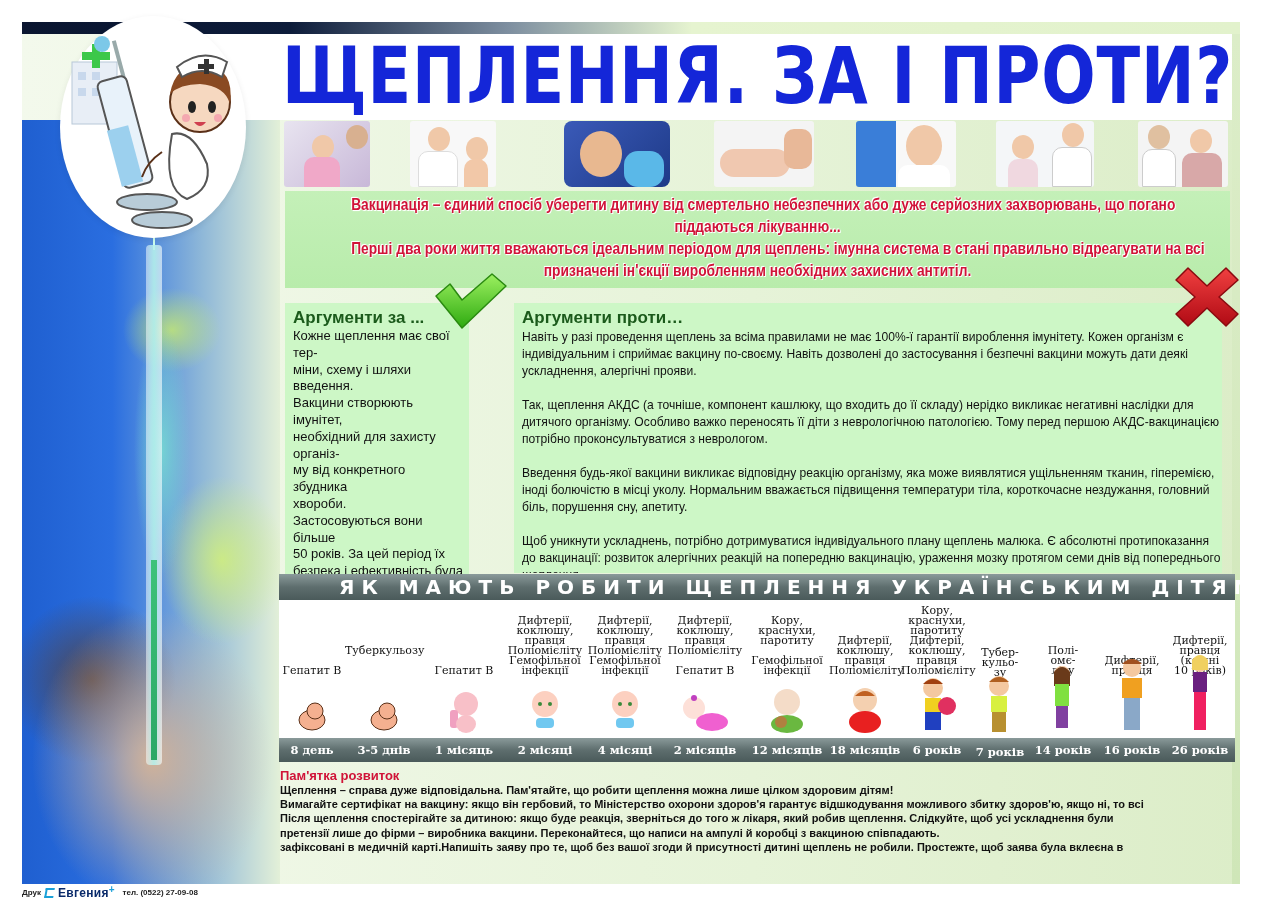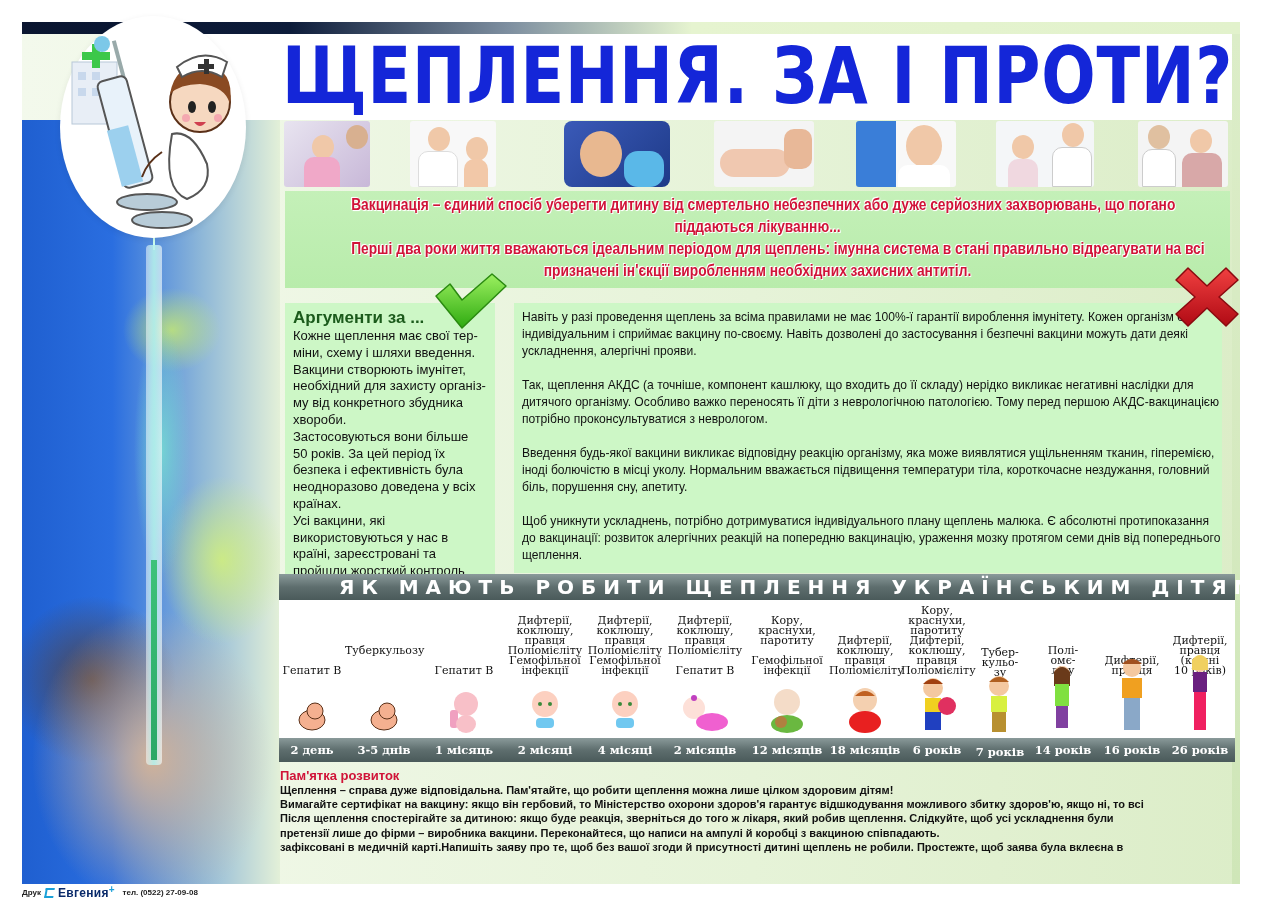--- a/index.html
+++ b/index.html
@@ -85,21 +85,21 @@
   .intro p {
     font-family: "Liberation Sans", sans-serif; font-weight: bold;
     font-size: 16px; line-height: 22px; color: #d01438;
     text-shadow: 0 0 2px #fff, 0 0 2px #fff, 1px 1px 0 #fff, -1px -1px 0 #fff;
     transform: scaleX(0.86); transform-origin: center;
     white-space: nowrap;
   }
 
   
   .pro-box {
-    position: absolute; left: 285px; top: 303px; width: 210px; height: 273px;
+    position: absolute; left: 285px; top: 303px; width: 184px; height: 273px;
     background: #cdf7c6; padding: 5px 6px 0 8px; overflow: hidden;
   }
   .con-box {
     position: absolute; left: 514px; top: 303px; width: 708px; height: 270px;
     background: #cdf7c6; padding: 5px 6px 0 8px; overflow: hidden;
   }
   .box-title {
     font-family: "Liberation Sans", sans-serif; font-weight: bold;
     font-size: 17px; line-height: 20px; color: #1b5a1b;
   }
@@ -274,20 +274,21 @@
 неодноразово доведена у всіх
 країнах.
 Усі вакцини, які
 використовуються у нас в
 країні, зареєстровані та
 пройшли жорсткий контроль
 якості.</div>
 </div>
 
 <div class="con-box">
+  <div class="box-title">Аргументи проти…</div>
   <div class="con-para">Навіть у разі проведення щеплень за всіма правилами не має 100%-ї гарантії вироблення імунітету. Кожен організм є індивідуальним і сприймає вакцину по-своєму. Навіть дозволені до застосування і безпечні вакцини можуть дати деякі ускладнення, алергічні прояви.</div>
   <div class="con-para">Так, щеплення АКДС (а точніше, компонент кашлюку, що входить до її складу) нерідко викликає негативні наслідки для дитячого організму. Особливо важко переносять її діти з неврологічною патологією. Тому перед першою АКДС-вакцинацією потрібно проконсультуватися з неврологом.</div>
   <div class="con-para">Введення будь-якої вакцини викликає відповідну реакцію організму, яка може виявлятися ущільненням тканин, гіперемією, іноді болючістю в місці уколу. Нормальним вважається підвищення температури тіла, короткочасне нездужання, головний біль, порушення сну, апетиту.</div>
   <div class="con-para">Щоб уникнути ускладнень, потрібно дотримуватися індивідуального плану щеплень малюка. Є абсолютні протипоказання до вакцинації: розвиток алергічних реакцій на попередню вакцинацію, ураження мозку протягом семи днів від попереднього щеплення.</div>
 </div>
 
 <svg class="check-icon" width="76" height="58" viewBox="0 0 76 58">
   <defs>
     <linearGradient id="cg" x1="0" y1="0" x2="0" y2="1">
       <stop offset="0" stop-color="#9cf060"></stop>
@@ -312,21 +313,21 @@
 <div class="sched-footer"></div>
 
 <div id="sched-cols">
 
   <div class="col" style="left:279px;top:600px;width:66px;">
     <div class="col-vacc">Гепатит В</div>
     <svg class="col-kid" width="34" height="34" viewBox="0 0 34 34">
         <ellipse cx="17" cy="20" rx="13" ry="10" fill="#f4b090" stroke="#5a3018"></ellipse>
         <circle cx="20" cy="11" r="8" fill="#f4b090" stroke="#5a3018"></circle>
       </svg>
-    <div class="col-age">2 день</div>
+    <div class="col-age">8 день</div>
   </div>
   <div class="col" style="left:345px;top:600px;width:78px;">
     <div class="col-vacc">Туберкульозу
 
 
 </div>
     <svg class="col-kid" width="34" height="34" viewBox="0 0 34 34">
         <ellipse cx="17" cy="20" rx="13" ry="10" fill="#f4b090" stroke="#5a3018"></ellipse>
         <circle cx="20" cy="11" r="8" fill="#f4b090" stroke="#5a3018"></circle>
       </svg>

